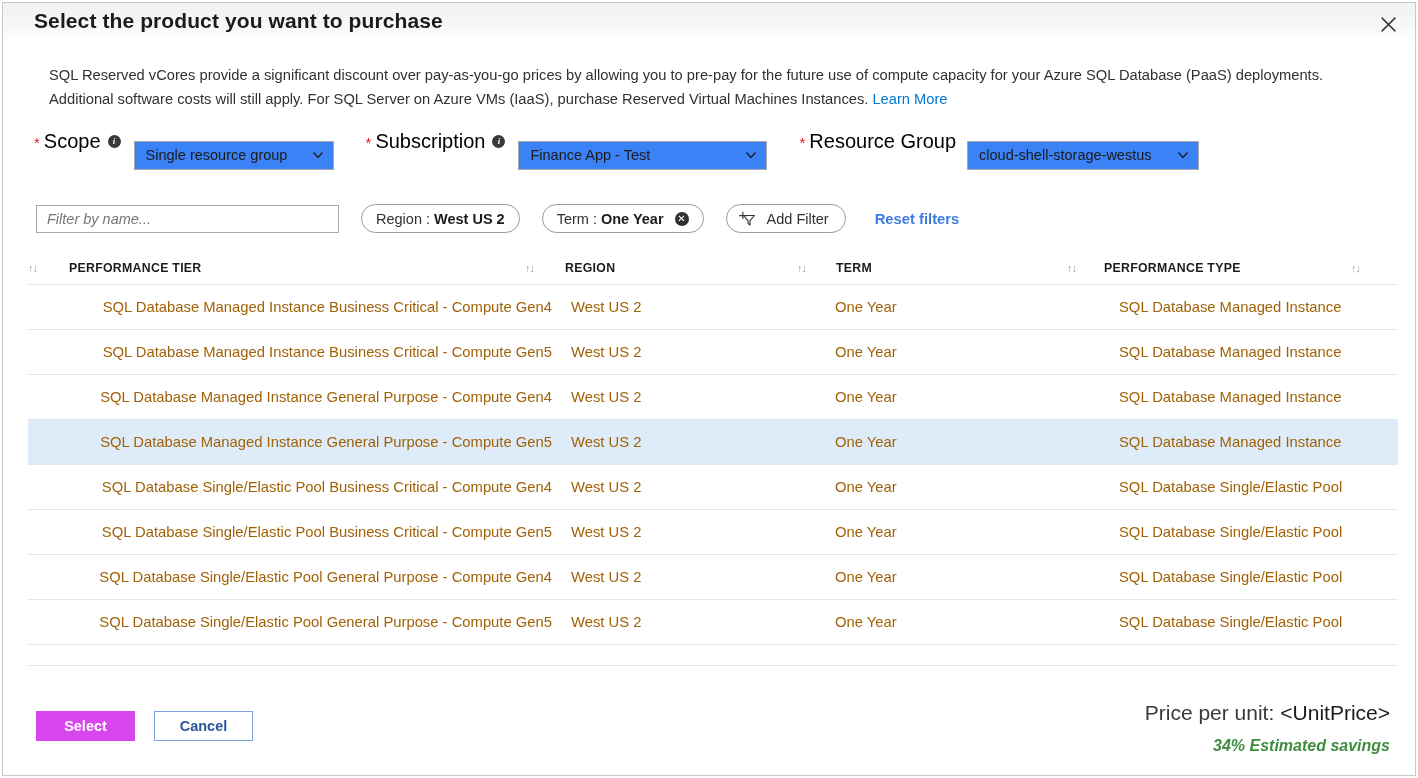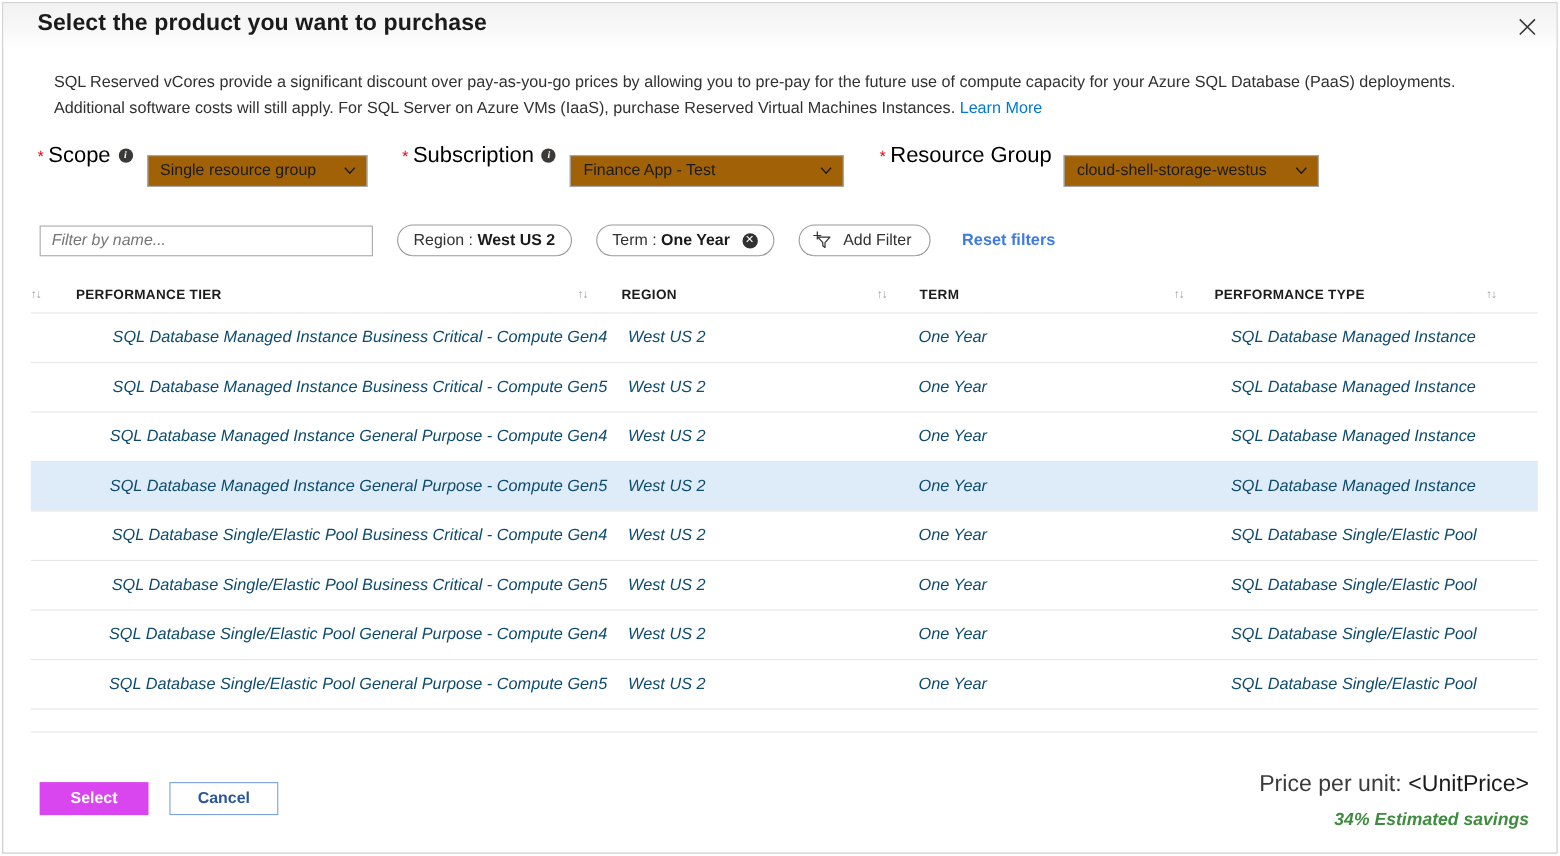--- a/index.html
+++ b/index.html
@@ -104,21 +104,21 @@
     margin-left: 7px;
     margin-right: 2px;
     line-height: 13px;
     cursor: pointer;
     font-family: "Liberation Serif", serif;
   }
   .dropdown {
     position: relative;
     height: 29px;
     border: 1px solid #a8a8a8;
-    background: #a16207;
+    background: #3b82f6;
     display: flex;
     align-items: center;
     margin-left: 11px;
     padding: 0 30px 0 11px;
     font-size: 14.5px;
     color: #1b1b1b;
     white-space: nowrap;
     cursor: pointer;
     margin-top: 28px;
   }
@@ -239,23 +239,22 @@
   .th-region { width: 258px; padding-left: 26px; }
   .th-term   { width: 256px; padding-left: 25px; }
   .th-dep    { width: 270px; padding-left: 23px; }
 
   .row {
     height: 45px;
     display: flex;
     align-items: center;
     border-top: 1px solid #e6e6e6;
     font-size: 14.8px;
-    color: #0c4a6e;
-    cursor: pointer;
-    font-style: italic;
+    color: #a16207;
+    cursor: pointer;
   }
   .row.selected { background: #deecf9; }
   .cell { flex: 0 0 auto; white-space: nowrap; }
   .c-perf   { width: 524px; text-align: right; }
   .c-region { width: 282px; padding-left: 19px; }
   .c-term   { width: 285px; padding-left: 1px; }
   .c-dep    { width: 279px; padding-left: 0px; }
   .row-spacer {
     height: 22px;
     border-top: 1px solid #e6e6e6;

